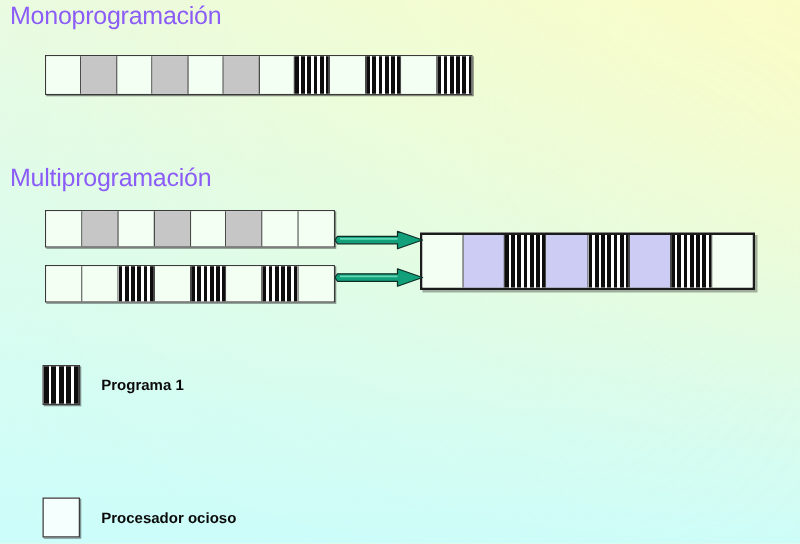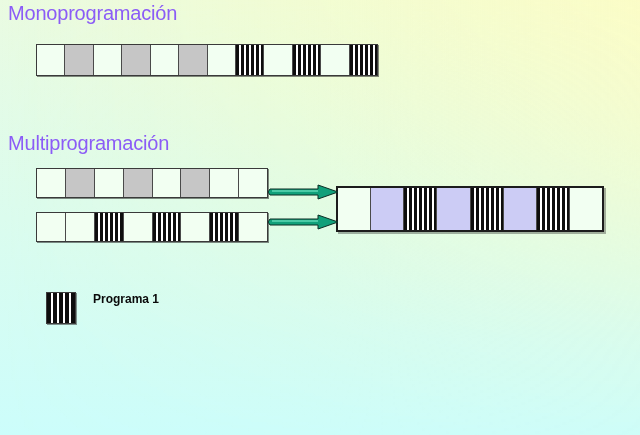--- a/index.html
+++ b/index.html
@@ -88,21 +88,21 @@
   #bar-multi-p2    { left: 36px;  top: 168px; width: 232px; height: 30px; }
   #bar-multi-p1    { left: 36px;  top: 212px; width: 232px; height: 30px; }
   #bar-multi-out   { left: 336px; top: 186px; width: 268px; height: 46px; }
 
   
   .arrow { position: absolute; }
   #arrow-top    { left: 268px; top: 184px; }
   #arrow-bottom { left: 268px; top: 214px; }
 
   
-  .legend-row { position: absolute; display: flex; align-items: flex-start; margin-left: 12px; }
+  .legend-row { position: absolute; display: flex; align-items: center; }
   #legend-row-0 { left: 34px; top: 292px; }
   #legend-row-1 { left: 34px; top: 345px; }
   #legend-row-2 { left: 34px; top: 398px; }
 
   .swatch {
     width: 30px;
     height: 32px;
     box-sizing: border-box;
     border: 1px solid #3c3c3c;
     background: #ffffff;
@@ -196,14 +196,18 @@
     <path d="M0 8 L2 5 L50 5 L50 1 L70 8 L50 15 L50 11 L2 11 Z" fill="#11a07a" stroke="#0c2e24" stroke-width="1" stroke-linejoin="round"></path>
     <path d="M4 7 L50 7" stroke="#5fd9b6" stroke-width="1.4" fill="none"></path>
   </svg>
 
   <div class="legend-row" id="legend-row-0">
     <div class="swatch prog1"></div>
     <div class="legend-label">Programa 1</div>
   </div>
 
 
+  <div class="legend-row" id="legend-row-2">
+    <div class="swatch idle"></div>
+    <div class="legend-label">Procesador ocioso</div>
+  </div>
 
 </div>
 
 </body></html>

